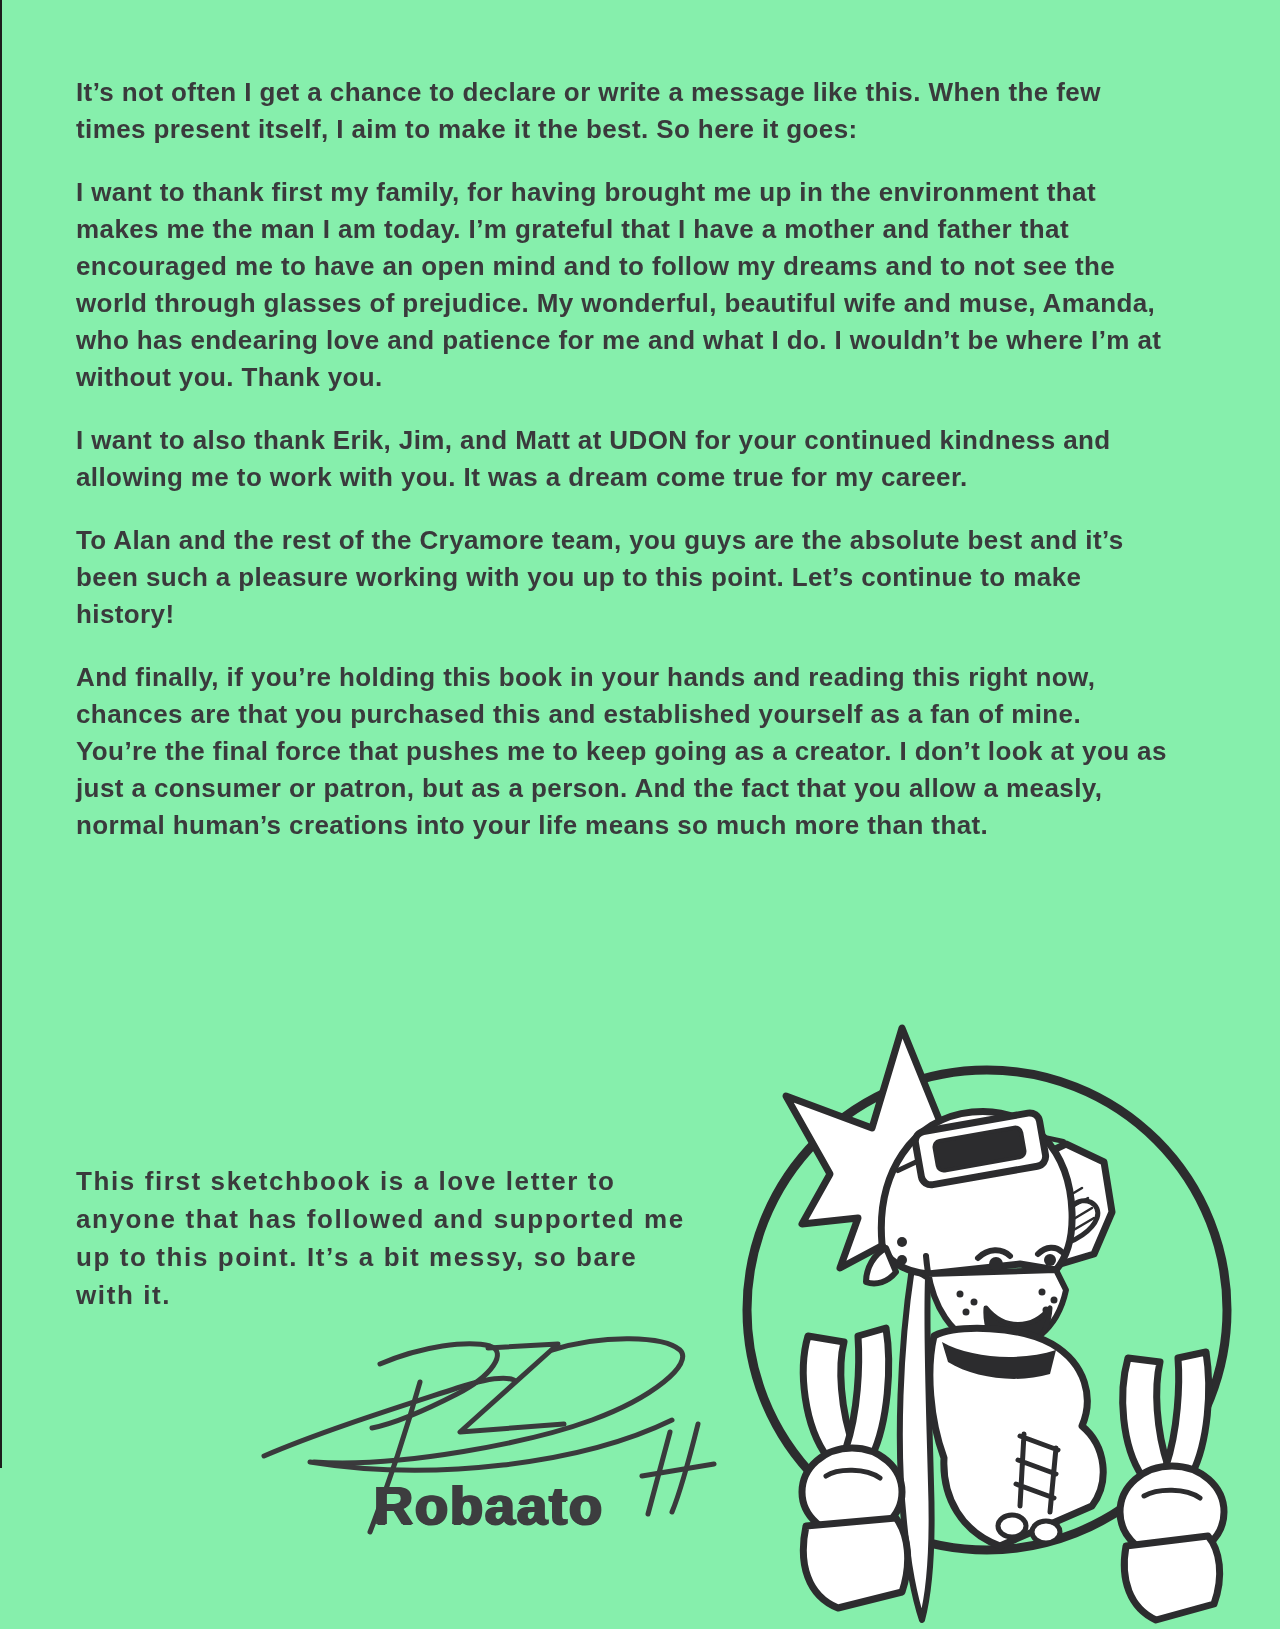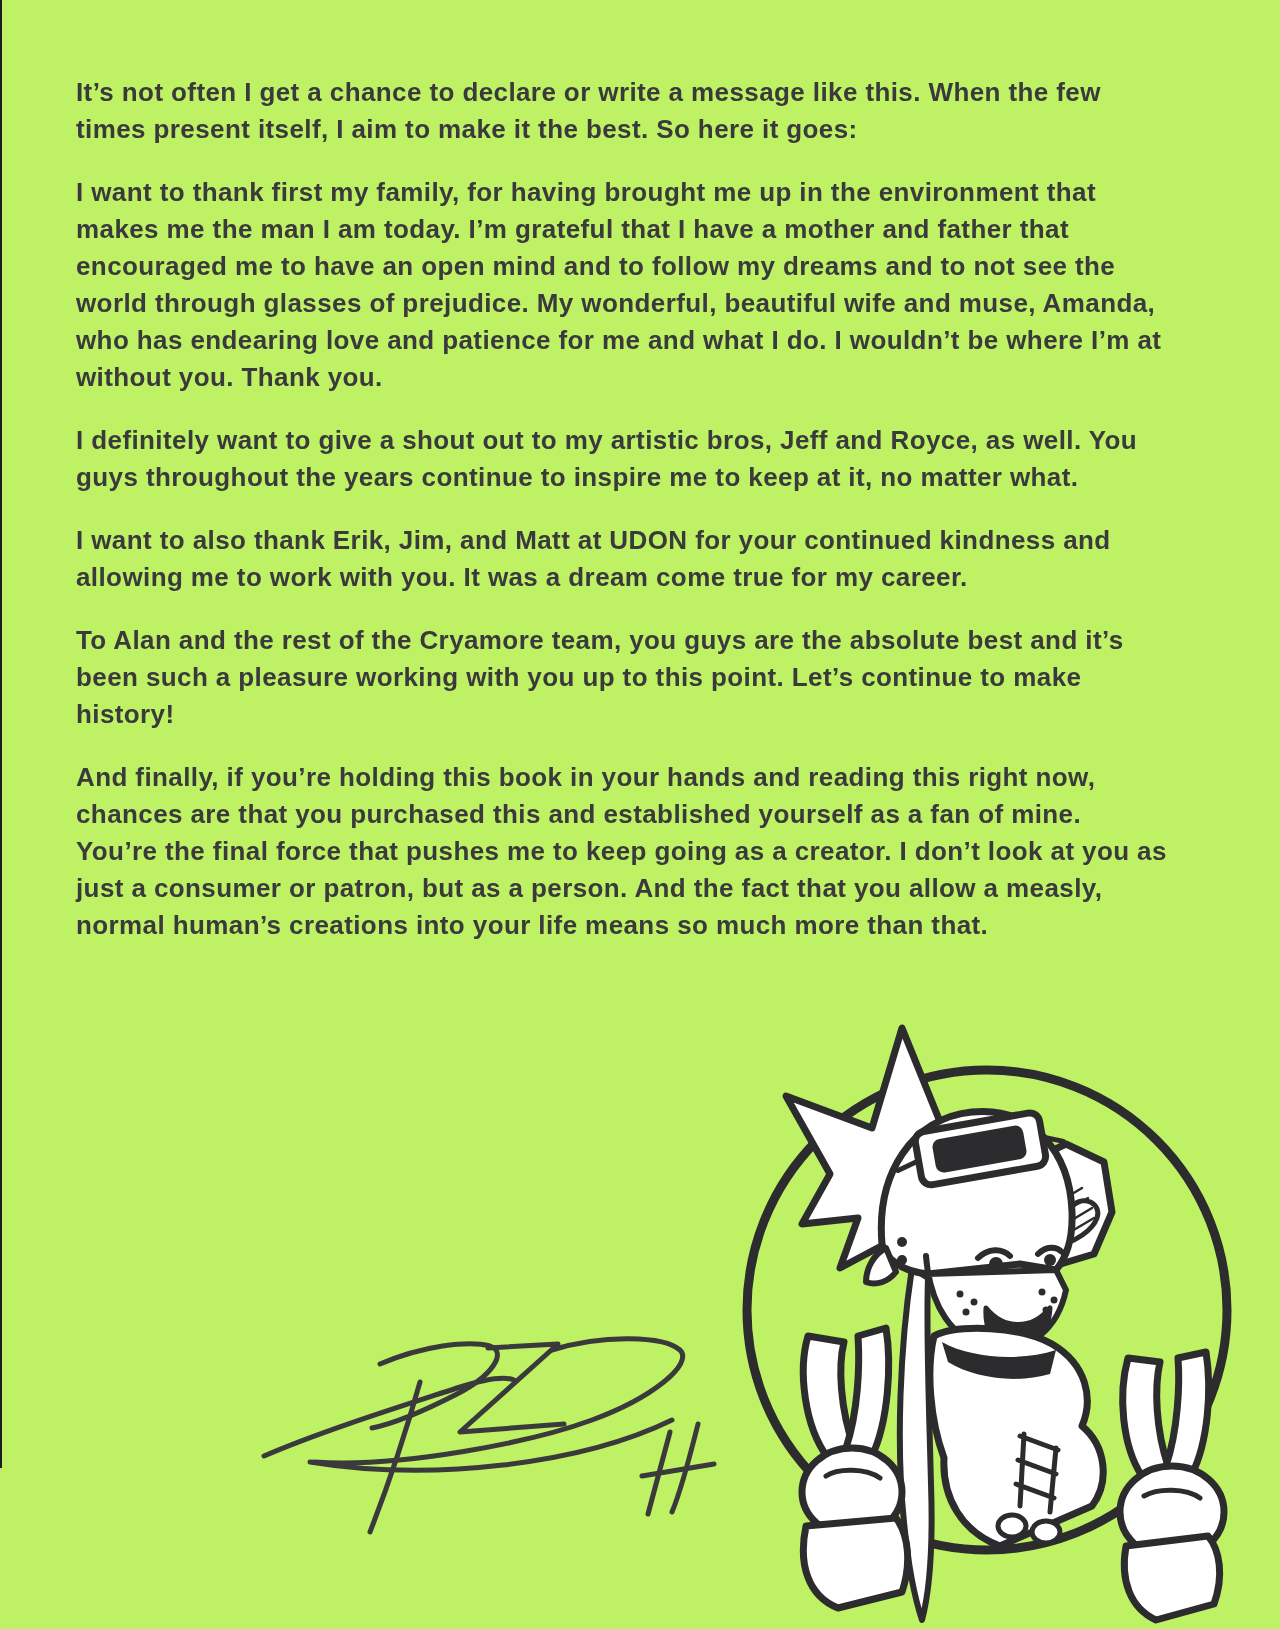--- a/index.html
+++ b/index.html
@@ -1,19 +1,19 @@
 <!DOCTYPE html>
 <html><head>
 <meta charset="utf-8">
 <style>
   html,body{margin:0;padding:0;background:#ffffff;}
   .page{
     position:relative;
     width:1280px;height:1629px;
-    background:#bef264;
+    background:#86efac;
     overflow:hidden;
     font-family:"Liberation Sans",sans-serif;
     color:#3a3a3c;
   }
   .scan-edge{
     position:absolute;left:0;top:0;width:2px;height:1468px;
     background:#1c1c1c;
   }
   .speck{
     position:absolute;left:1172px;top:1590px;width:4px;height:4px;
@@ -53,44 +53,45 @@
 <body>
 
 <div class="page">
 
   <div class="scan-edge"></div>
   <div class="speck"></div>
 
   <div class="letter-body">
       <p>It’s not often I get a chance to declare or write a message like this. When the few times present itself, I aim to make it the best. So here it goes:</p>
       <p>I want to thank first my family, for having brought me up in the environment that makes me the man I am today. I’m grateful that I have a mother and father that encouraged me to have an open mind and to follow my dreams and to not see the world through glasses of prejudice. My wonderful, beautiful wife and muse, Amanda, who has endearing love and patience for me and what I do. I wouldn’t be where I’m at without you. Thank you.</p>
-      <p>I definitely want to give a shout out to my artistic bros, Jeff and Royce, as well. You guys throughout the years continue to inspire me to keep at it, no matter what.</p>
       <p>I want to also thank Erik, Jim, and Matt at UDON for your continued kindness and allowing me to work with you. It was a dream come true for my career.</p>
       <p>To Alan and the rest of the Cryamore team, you guys are the absolute best and it’s been such a pleasure working with you up to this point. Let’s continue to make history!</p>
       <p>And finally, if you’re holding this book in your hands and reading this right now, chances are that you purchased this and established yourself as a fan of mine. You’re the final force that pushes me to keep going as a creator. I don’t look at you as just a consumer or patron, but as a person. And the fact that you allow a measly, normal human’s creations into your life means so much more than that.</p>
     </div>
 
+  <div class="closing">This first sketchbook is a love letter to anyone that has followed and supported me up to this point. It’s a bit messy, so bare with it.</div>
 
 
   <svg class="signature-svg" viewBox="0 0 484 206">
     <g fill="none" stroke="#3a3a3c" stroke-width="5" stroke-linecap="round" stroke-linejoin="round">
       <path d="M12 120 C70 95 150 70 205 52 C230 44 252 40 262 44"></path>
       <path d="M168 46 C150 110 132 160 118 196"></path>
       <path d="M128 28 C170 10 216 4 238 10 C256 16 240 40 205 58 C170 76 140 88 120 92"></path>
       <path d="M236 12 L306 8 L208 96 L312 88"></path>
       <path d="M300 14 C352 -2 412 0 428 14 C442 28 400 62 340 84 C280 106 150 132 62 126"></path>
       <path d="M58 126 C180 146 330 128 420 84"></path>
       <g>
         <path d="M418 96 L396 178"></path>
         <path d="M446 88 C438 120 430 152 420 176"></path>
         <path d="M390 140 L462 128"></path>
       </g>
     </g>
   </svg>
 
+  <div class="robaato">Robaato</div>
 
   <svg class="illustration-svg" viewBox="0 0 590 623">
     <g stroke="#2c2c2e" stroke-linejoin="round" stroke-linecap="round">
 
       <circle cx="297" cy="304" r="240" fill="none" stroke-width="9"></circle>
 
       <path fill="#fff" stroke-width="7" d="M272 170 L212 22 L182 122 L96 90 L140 168 L112 218 L168 212 L150 262 L210 230 L240 215 Z"></path>
 
       <path fill="#fff" stroke-width="6" d="M222 262 C210 340 206 440 214 516 C218 558 224 590 232 614 C240 584 243 538 241 478 C239 398 236 326 238 272 Z"></path>
 

